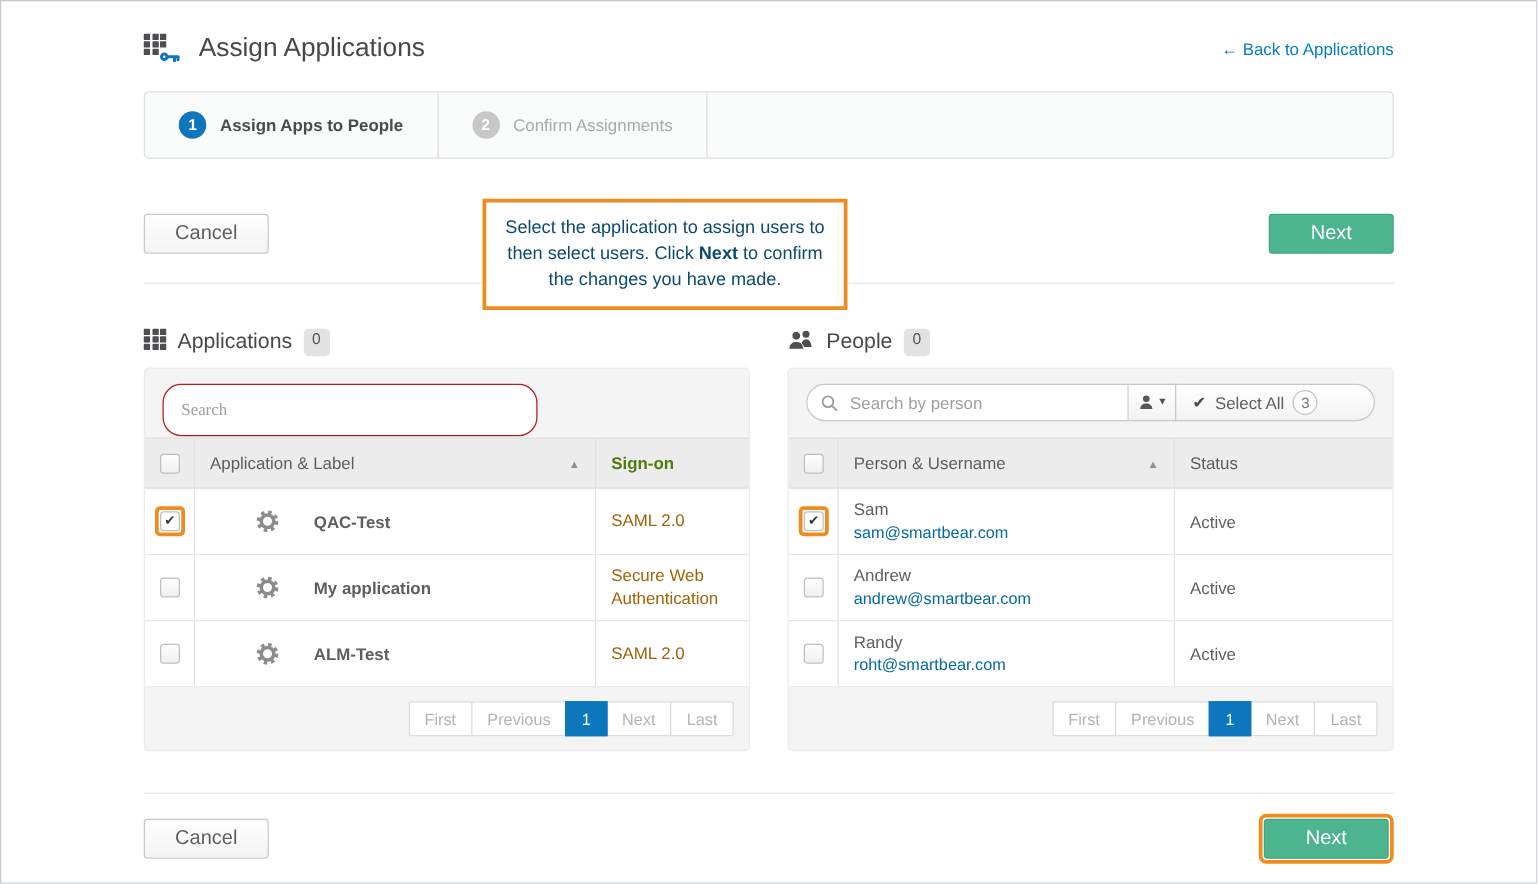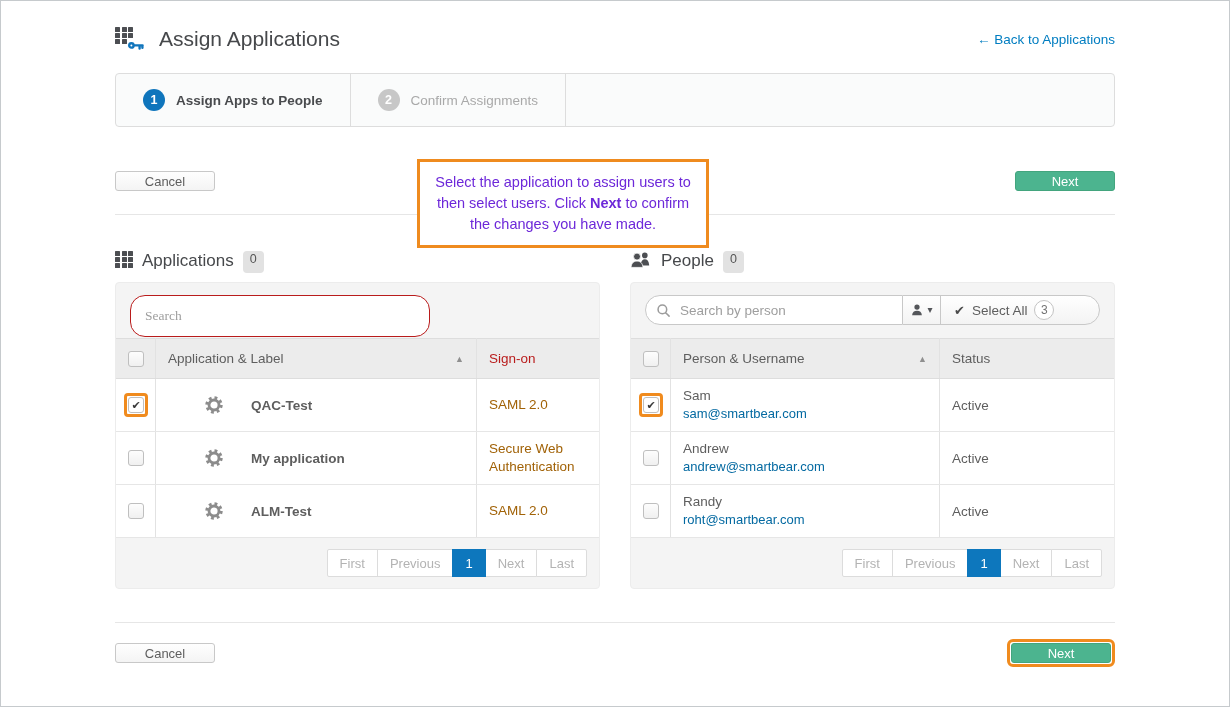--- a/index.html
+++ b/index.html
@@ -20,32 +20,32 @@
 
   
   .steps{margin-top:22px;height:52px;background:#fafbfb;border:1px solid #dddddd;border-radius:4px;display:flex;}
   .step{display:flex;align-items:center;gap:11px;padding:0 27px;border-right:1px solid #dddddd;font-size:13.5px;color:#a9a9a9;}
   .step-num{width:22px;height:22px;border-radius:50%;background:#c7c7c7;color:#fff;display:flex;align-items:center;justify-content:center;font-size:12.5px;font-weight:bold;}
   .step.active .step-num{background:#0f75bc;}
   .step.active .step-label{color:#494b4e;font-weight:bold;}
 
   
   .toolbar{margin-top:44px;display:flex;justify-content:space-between;align-items:flex-start;}
-  .btn{display:inline-flex;align-items:center;justify-content:center;height:20px;min-width:100px;
-       border-radius:3px;font-size:13px;cursor:pointer;box-sizing:border-box;font-family:inherit;}
+  .btn{display:inline-flex;align-items:center;justify-content:center;height:32px;min-width:100px;
+       border-radius:3px;font-size:16px;cursor:pointer;box-sizing:border-box;font-family:inherit;}
   .btn-default{background:linear-gradient(#fefefe,#f4f4f4);border:1px solid #c8c8c8;color:#5e5e5e;}
   .btn-green{background:#4cb48f;border:1px solid #43a57e;color:#fff;}
   .highlight-ring{display:inline-block;border:3px solid #f08b1e;border-radius:6px;padding:1px;line-height:0;}
 
   .divider{border:none;border-top:1px solid #e6e6e6;margin:23px 0 0;}
   .divider-bottom{border:none;border-top:1px solid #e6e6e6;margin:33px 0 0;}
 
   
-  .callout{position:absolute;left:416px;top:158px;width:266px;background:#fff;border:3px solid #ef8b1f;
-           padding:10px 10px;text-align:center;color:#6d28d9;font-size:14.5px;line-height:1.45;z-index:5;}
+  .callout{position:absolute;left:385px;top:158px;width:266px;background:#fff;border:3px solid #ef8b1f;
+           padding:10px 10px;text-align:center;color:#0c4a6e;font-size:14.5px;line-height:1.45;z-index:5;}
   .callout b{font-weight:bold;}
 
   
   .sections{display:flex;gap:30px;margin-top:36px;}
   .section{width:485px;}
   .section-head{display:flex;gap:9px;font-size:17px;color:#46484b;margin-bottom:9px;height:22px;}
   .count-badge{background:#e2e2e2;border-radius:4px;padding:1px 7px;font-size:12.5px;color:#555;}
 
   .panel{background:#f4f4f4;border:1px solid #ececec;border-radius:4px;overflow:hidden;box-sizing:border-box;height:307px;}
   .panel-search{padding:12px 14px;height:31px;display:flex;}
@@ -181,21 +181,21 @@
               <tr>
                 <th class="col-check"><span class="cb-ring">
                       <span class="cb"></span>
                     </span></th>
                 <th>
                   <span class="head-flex">
                     <span>Application &amp; Label</span>
                     <span class="sort">▲</span>
                   </span>
                 </th>
-                <th class="col-signon" style="color:#b91c1c;">Sign-on</th>
+                <th class="col-signon" style="color:#4d7c0f;font-weight:bold;">Sign-on</th>
               </tr>
             </thead>
             <tbody>
               <tr>
                 <td class="col-check">
                   <span class="cb-ring on">
                       <span class="cb checked"></span>
                     </span>
                 </td>
                 <td>

